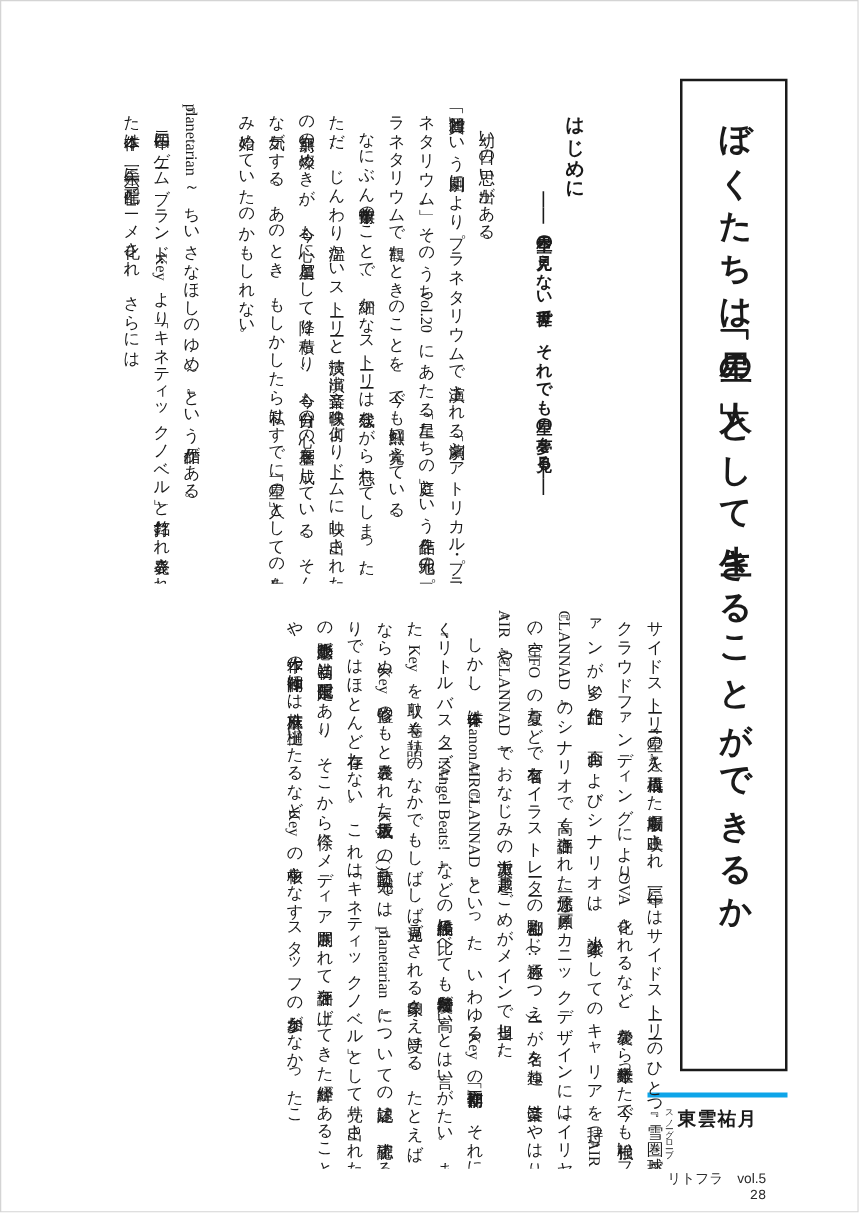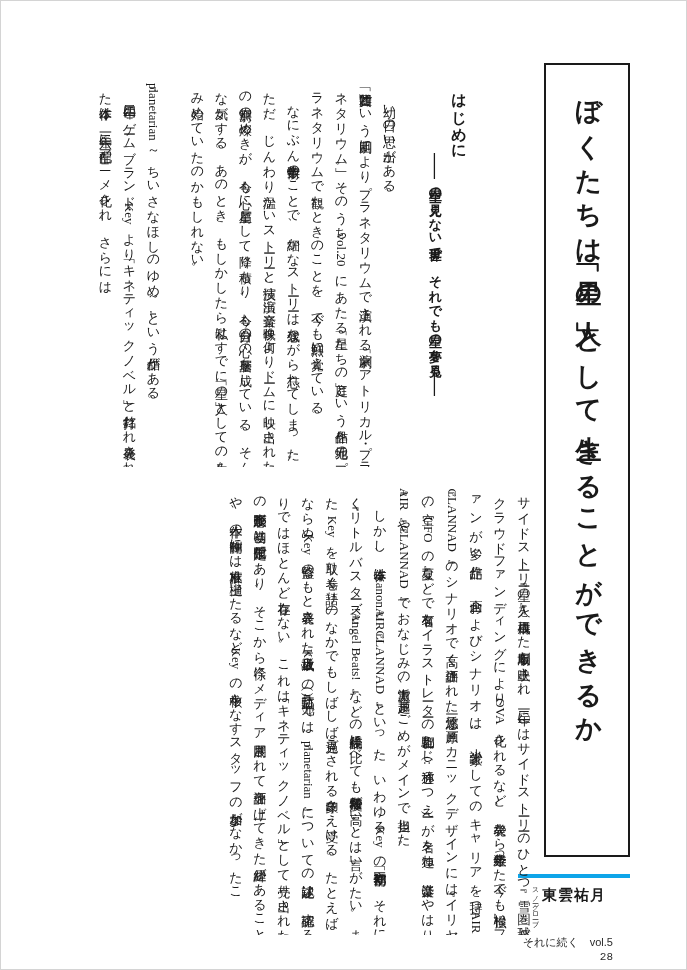--- a/index.html
+++ b/index.html
@@ -133,16 +133,16 @@
     <p class="indent">なにぶん十数年前のことで、細かなストーリーは残念ながら忘れてしまった。ただ、じんわり温かいストーリーと演技、演出、音楽、映像、何よりドームに映し出された星々の無窮の燦めきが、今も心に星屑として降り積もり、今も自分の心の基層を成している。そんな気がする。あのとき、もしかしたら私はすでに「星の人」としての生を歩み始めていたのかもしれない。</p>
     <p class="flush gap-before">『planetarian ～ちいさなほしのゆめ～』という作品がある。</p>
     <p class="indent">二〇〇四年にゲームブランド・Keyより「キネティックノベル」と銘打たれ発表された本作は、二〇一六年に配信アニメ化され、さらには</p>
   </section>
 
   <section class="lower v">
     <p class="flush"><span>サイドストーリー『星の人』を再構成した劇場版も上映され、二〇二一年にはサイドストーリーのひとつ『</span><ruby><span>雪圏球</span><rt>スノーグローブ</rt></ruby><span>』がクラウドファンディングによりOVA化されるなど、発表から十数年経った今でも根強いファンが多い作品だ。企画およびシナリオは、小説家としてのキャリアを持つ『AIR』『CLANNAD』のシナリオで高く評価された涼元悠一。原画・メカニックデザインには『イリヤの空、UFOの夏』などで有名なイラストレーターの駒都えーじ(通称:こつえー)が名を連ね、音楽はやはり『AIR』や『CLANNAD』でおなじみの実力派、戸越まごめがメインで担当した。</span></p>
     <p class="indent">しかし、本作は『Kanon』『AIR』『CLANNAD』といった、いわゆるKeyの「初期三部作」や、それに続く『リトルバスターズ!』『Angel Beats!』などの後続作品に比べても特段知名度が高いとは言いがたい。また、Keyを取り巻く「語り」のなかでもしばしば見過ごされる印象さえ受ける。たとえば、他ならぬKey監修のもと発表された坂上秋成『Keyの軌跡』(二〇一九)では、『planetarian』についての記述は、確認する限りではほとんど存在しない。これは「キネティックノベル」として売り出された本作の販売形態が当初は配信限定であり、そこから徐々にメディア展開されて評価を上げてきた経緯があることや、本作の制作陣には麻枝准、樋上いたるなどKeyの中核をなすスタッフの参加がなかったこ</p>
   </section>
 
-  <div class="footer-mag">それに続く　vol.5</div>
+  <div class="footer-mag">リトフラ　vol.5</div>
   <div class="footer-page">28</div>
 
 </div>
 
 </body></html>

